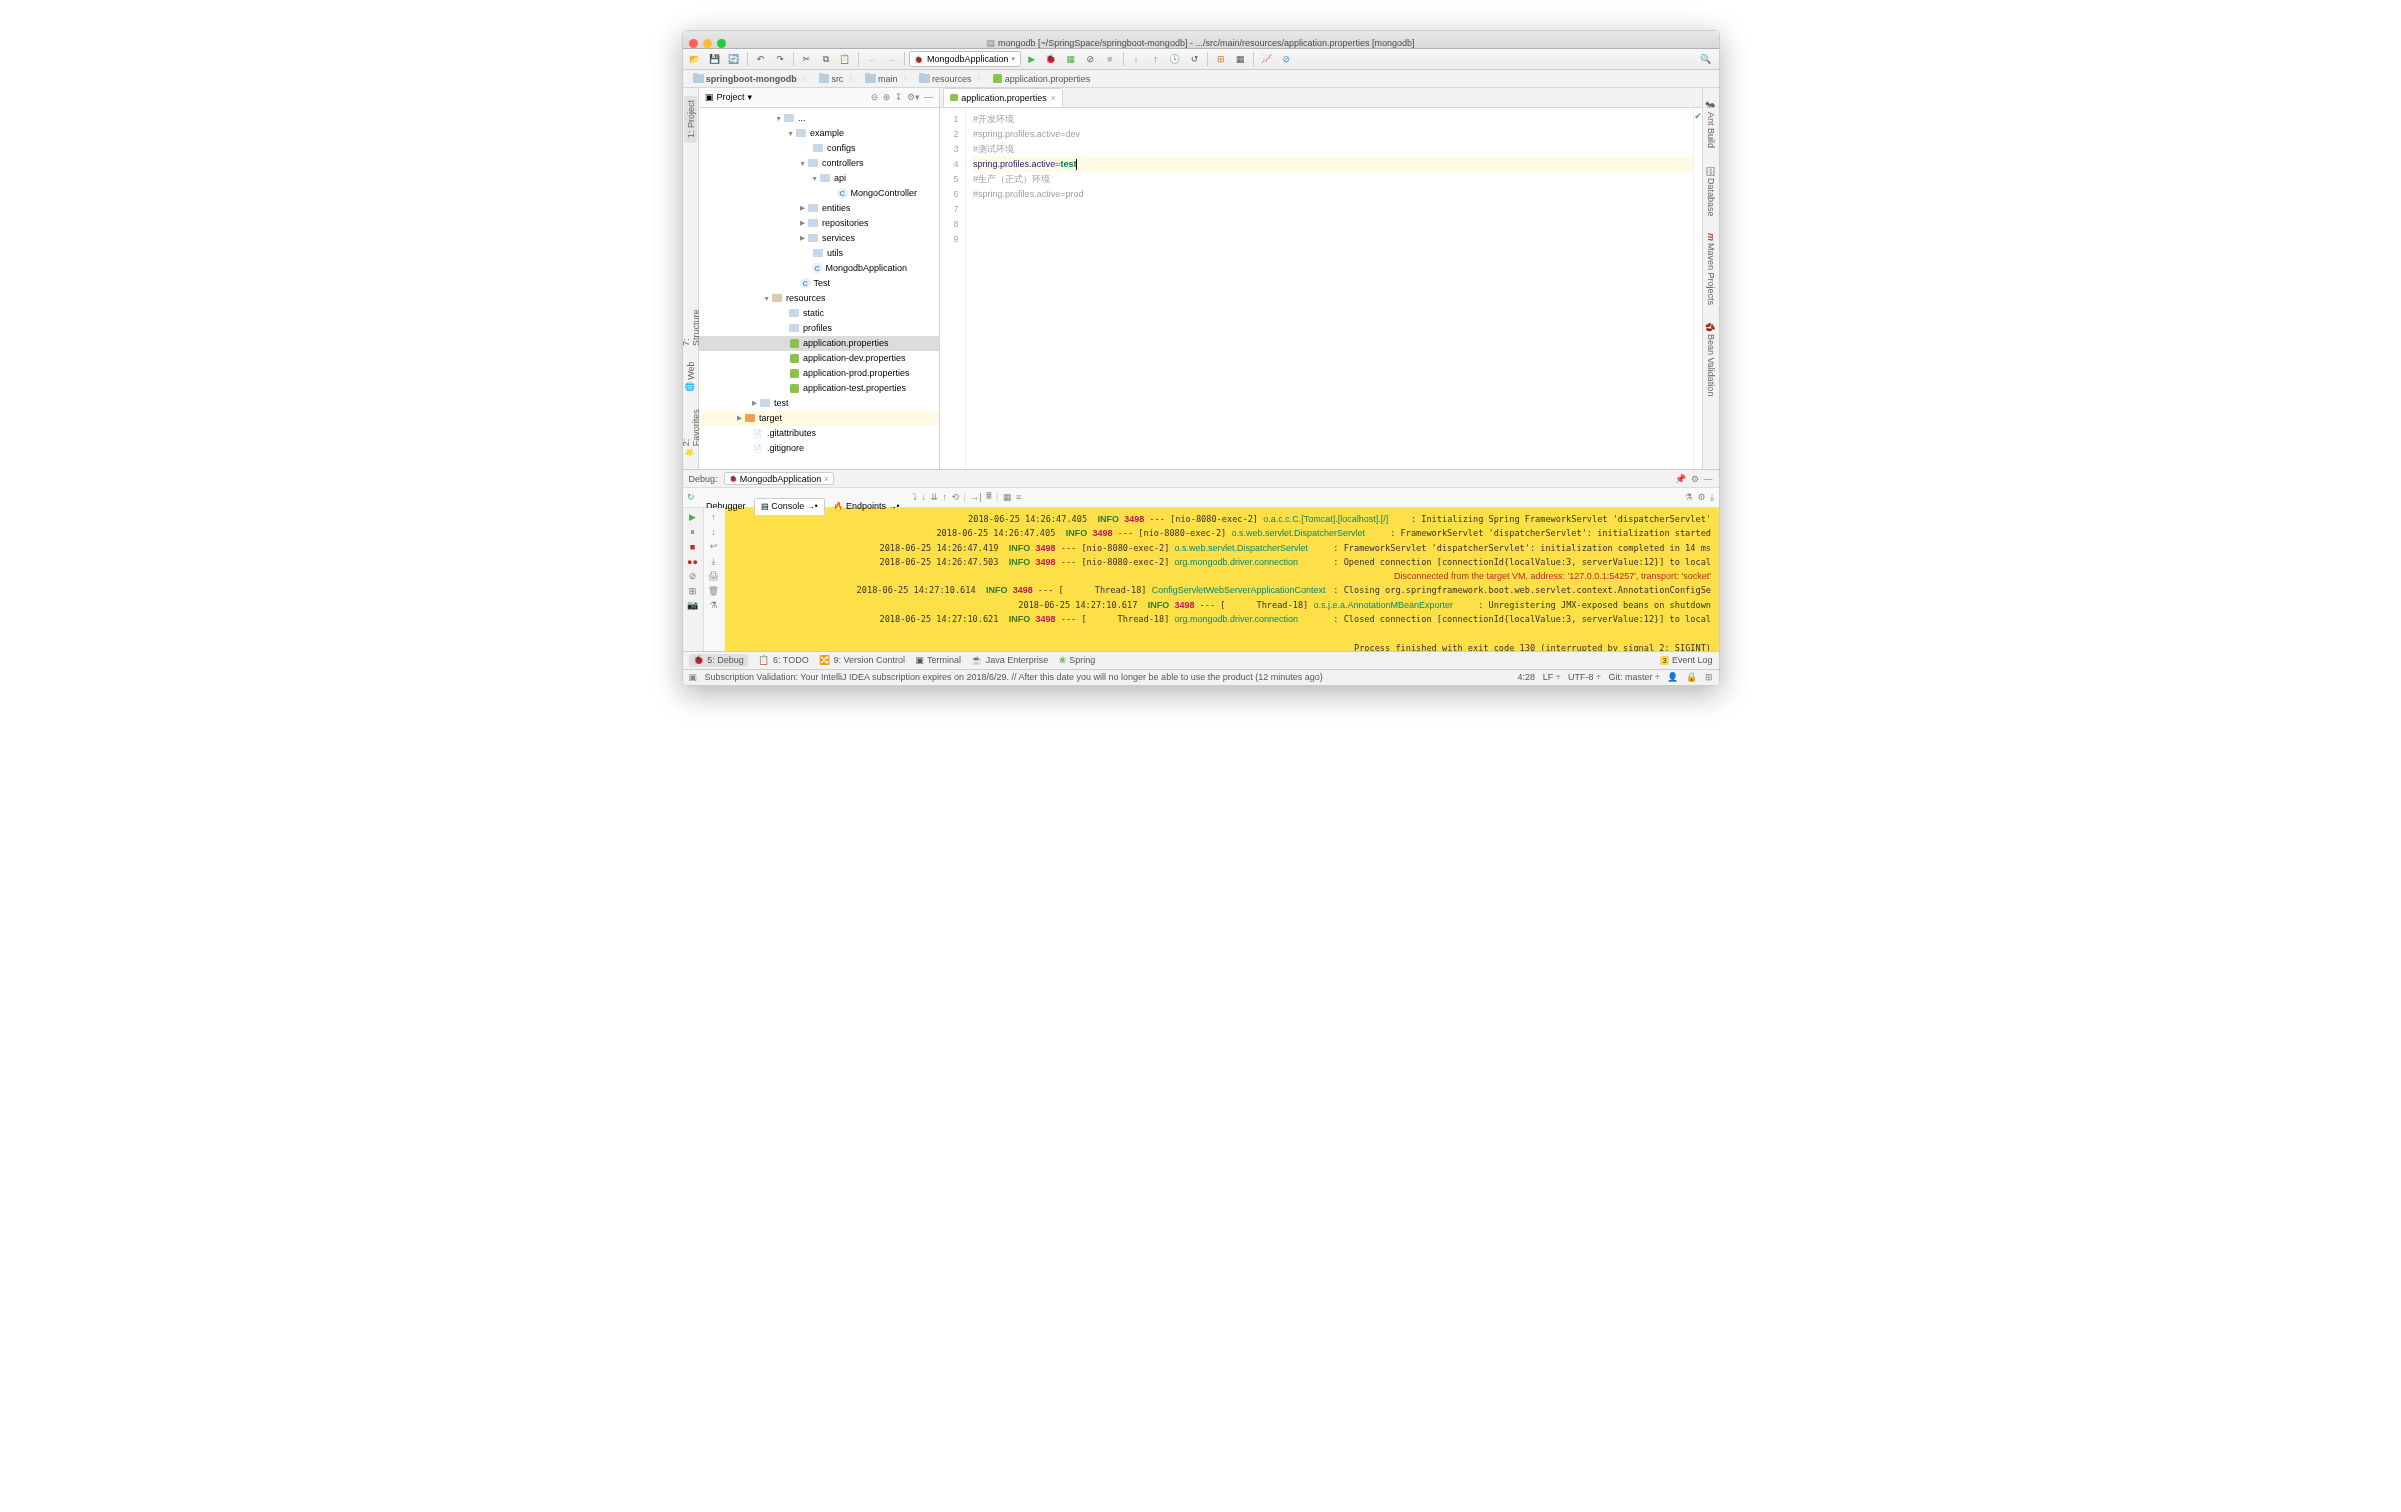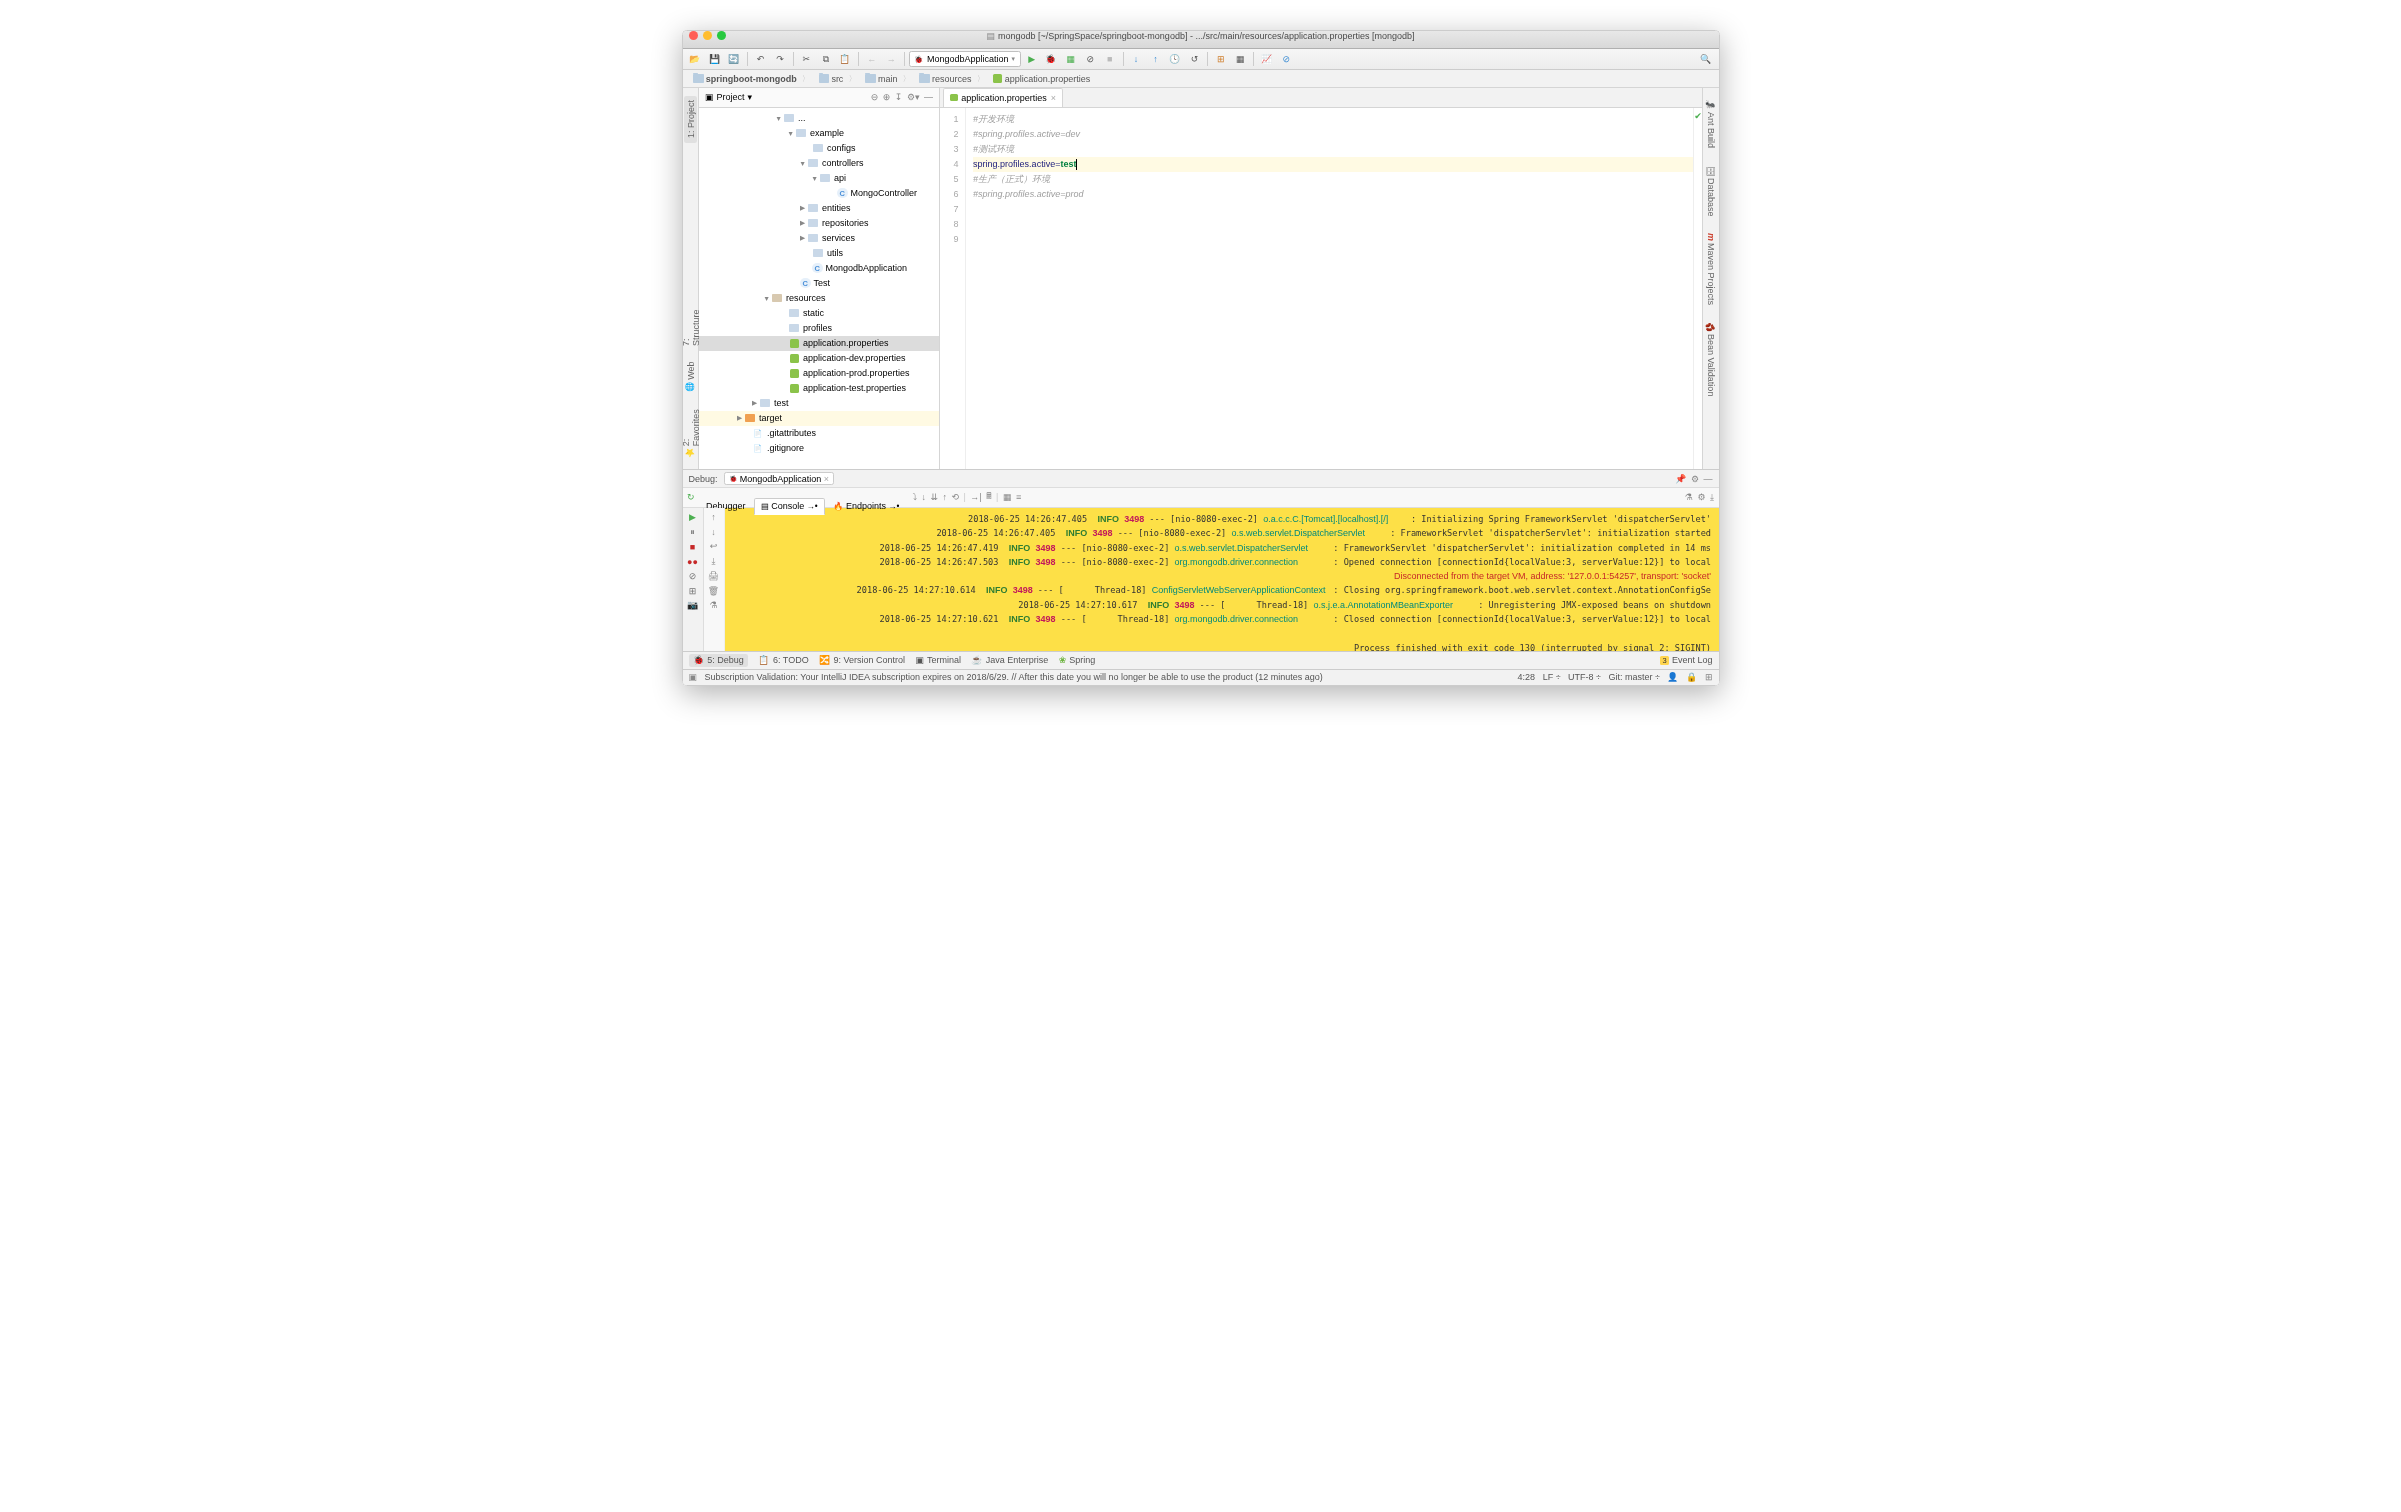--- a/index.html
+++ b/index.html
@@ -1,17 +1,17 @@
 <!DOCTYPE html>
 <html><head>
 <meta charset="utf-8">
 <style>
 * { margin:0; padding:0; box-sizing:border-box; font-family:-apple-system,"Helvetica Neue",Arial,sans-serif; font-size:9px; }
 body { background:#fff; width:1038px; height:656px; border:0.8px solid #ccc; border-radius:4.5px; overflow:hidden; position:relative; box-shadow:0 7.5px 30px rgba(0,0,0,0.3); margin:30px auto; }
-.titlebar { height:18px; background:linear-gradient(#e8e8e8,#d8d8d8); border-bottom:0.8px solid #b0b0b0; display:flex; align-items:flex-start; padding:0 6px; position:relative; }
+.titlebar { height:18px; background:linear-gradient(#e8e8e8,#d8d8d8); border-bottom:0.8px solid #b0b0b0; display:flex; align-items:flex-end; padding:0 6px; position:relative; }
 .traffic { display:flex; gap:5.3px; }
 .tl { width:9px; height:9px; border-radius:50%; }
 .tl.r{background:#ff5f57;} .tl.y{background:#ffbd2e;} .tl.g{background:#28c940;}
 .title { position:absolute; left:0; right:0; text-align:center; color:#4a4a4a; font-size:9px; }
 .title .ico{color:#888;margin-right:3px;}
 
 .toolbar { height:21px; background:linear-gradient(#f6f6f6,#ececec); border-bottom:0.8px solid #ccc; display:flex; align-items:center; padding:0 4.5px; gap:3px; }
 .tbtn { width:16.5px; height:16.5px; display:flex; align-items:center; justify-content:center; color:#555; border-radius:2.3px; cursor:pointer; }
 .tsep{width:0.8px;height:13.5px;background:#ccc;margin:0 1.5px;}
 .runcfg { height:16.5px; background:#fff; border:0.8px solid #c0c0c0; border-radius:2.3px; display:flex; align-items:center; padding:0 4.5px; gap:3px; font-size:8.3px; }
@@ -53,21 +53,21 @@
 
 .editor { flex:1; display:flex; flex-direction:column; background:#fff; }
 .tabbar { height:19.5px; background:#f2f2f2; border-bottom:0.8px solid #d5d5d5; display:flex; align-items:flex-end;}
 .etab { height:19px; background:#fff; border:0.8px solid #d5d5d5; border-bottom:none; padding:0 6px; display:flex; align-items:center; gap:3.8px; font-size:8.3px; margin-left:3px; border-radius:2.3px 2.3px 0 0;}
 .etab .x{color:#aaa;cursor:pointer;}
 .code { flex:1; display:flex; font-family:Menlo,Consolas,monospace; font-size:9px; position:relative;}
 .gutter { width:25.6px; background:#fff; border-right:0.8px solid #eee; text-align:right; padding:4.5px 6px 0 0; color:#aaa; line-height:15px;}
 .lines { flex:1; padding:4.5px 0 0 7.5px; line-height:15px;}
 .lines .ln{height:15px; white-space:pre;}
 .lines .ln.hl{background:#fffae3;}
-.cmt{color:#9e9e9e;font-style:italic;}
+.cmt{color:#9e9e9e;}
 .key{color:#1a1a7a;font-weight:normal;}
 .val{color:#008040;font-weight:bold;}
 .cursor{display:inline-block;width:0.8px;height:11.3px;background:#000;vertical-align:middle;}
 .err-strip{width:9px;background:#fff;border-left:0.8px solid #eee;}
 .err-strip .ok{color:#4caf50;text-align:center;padding-top:3px;}
 
 .debug { position:absolute; bottom:34px; top:auto; left:0; right:0; height:182px; background:#fde047; border-top:0.8px solid #ccc; display:flex; flex-direction:column;}
 .debug-header { height:18px; background:#f2f2f2; border-bottom:0.8px solid #ddd; display:flex; align-items:center; padding:0 6px; font-size:8.3px; gap:6px;}
 .debug-header .lbl{color:#555;}
 .debug-header .cfgtab{background:#fff;border:0.8px solid #ccc;border-radius:2.3px;padding:0.8px 4.5px;display:flex;align-items:center;gap:2.3px;}

